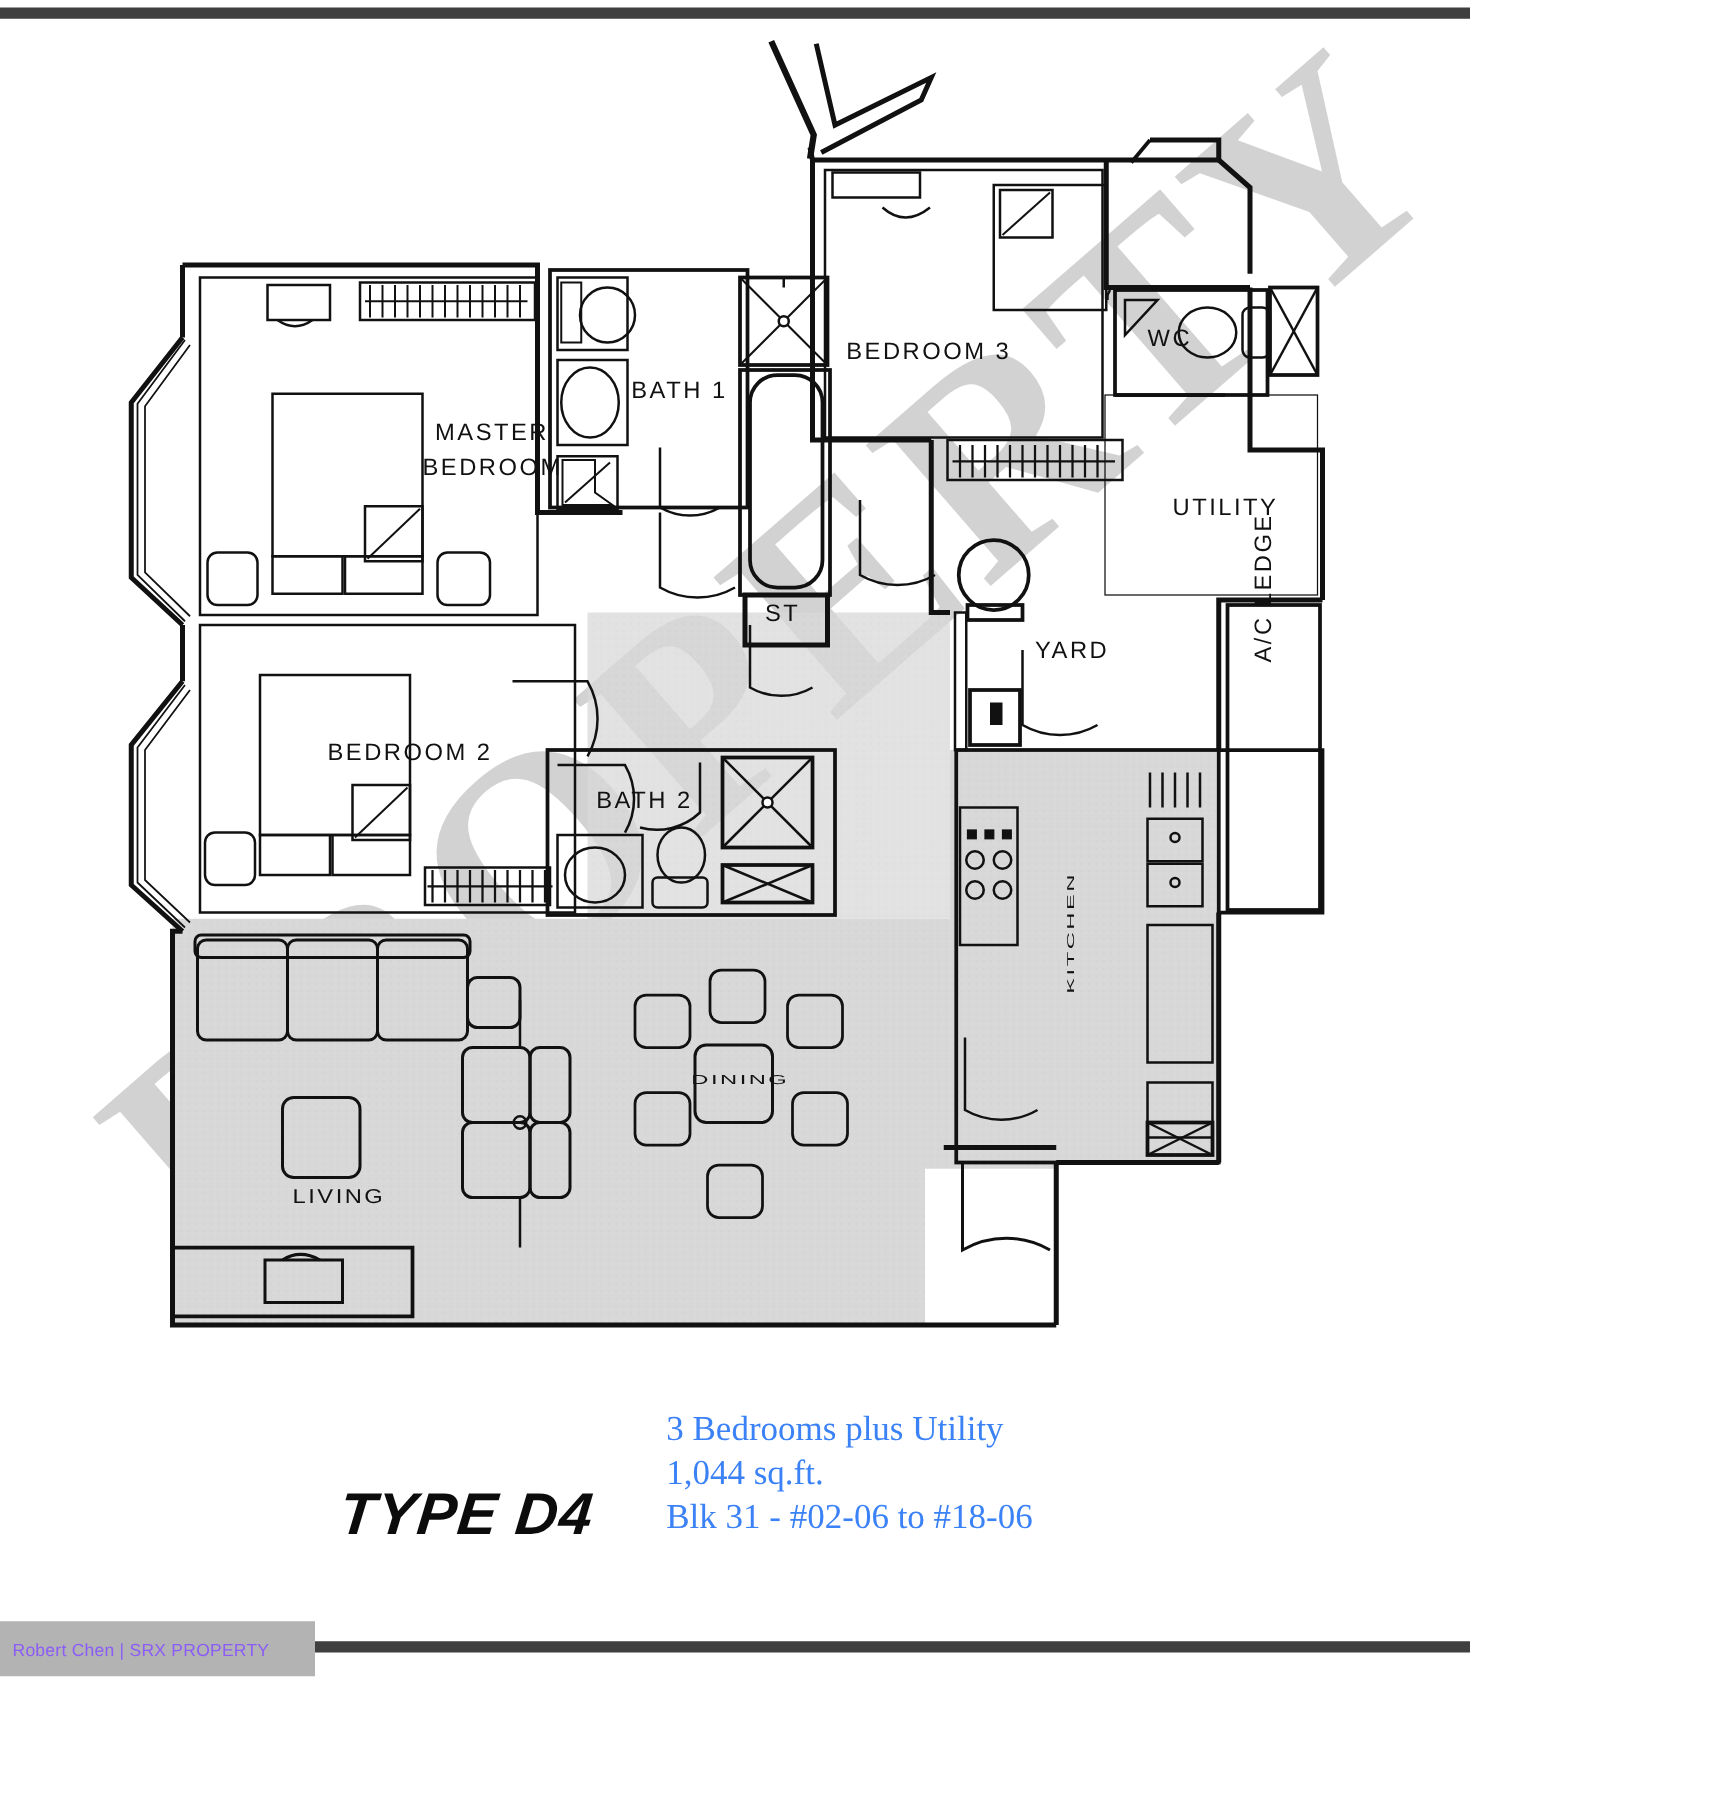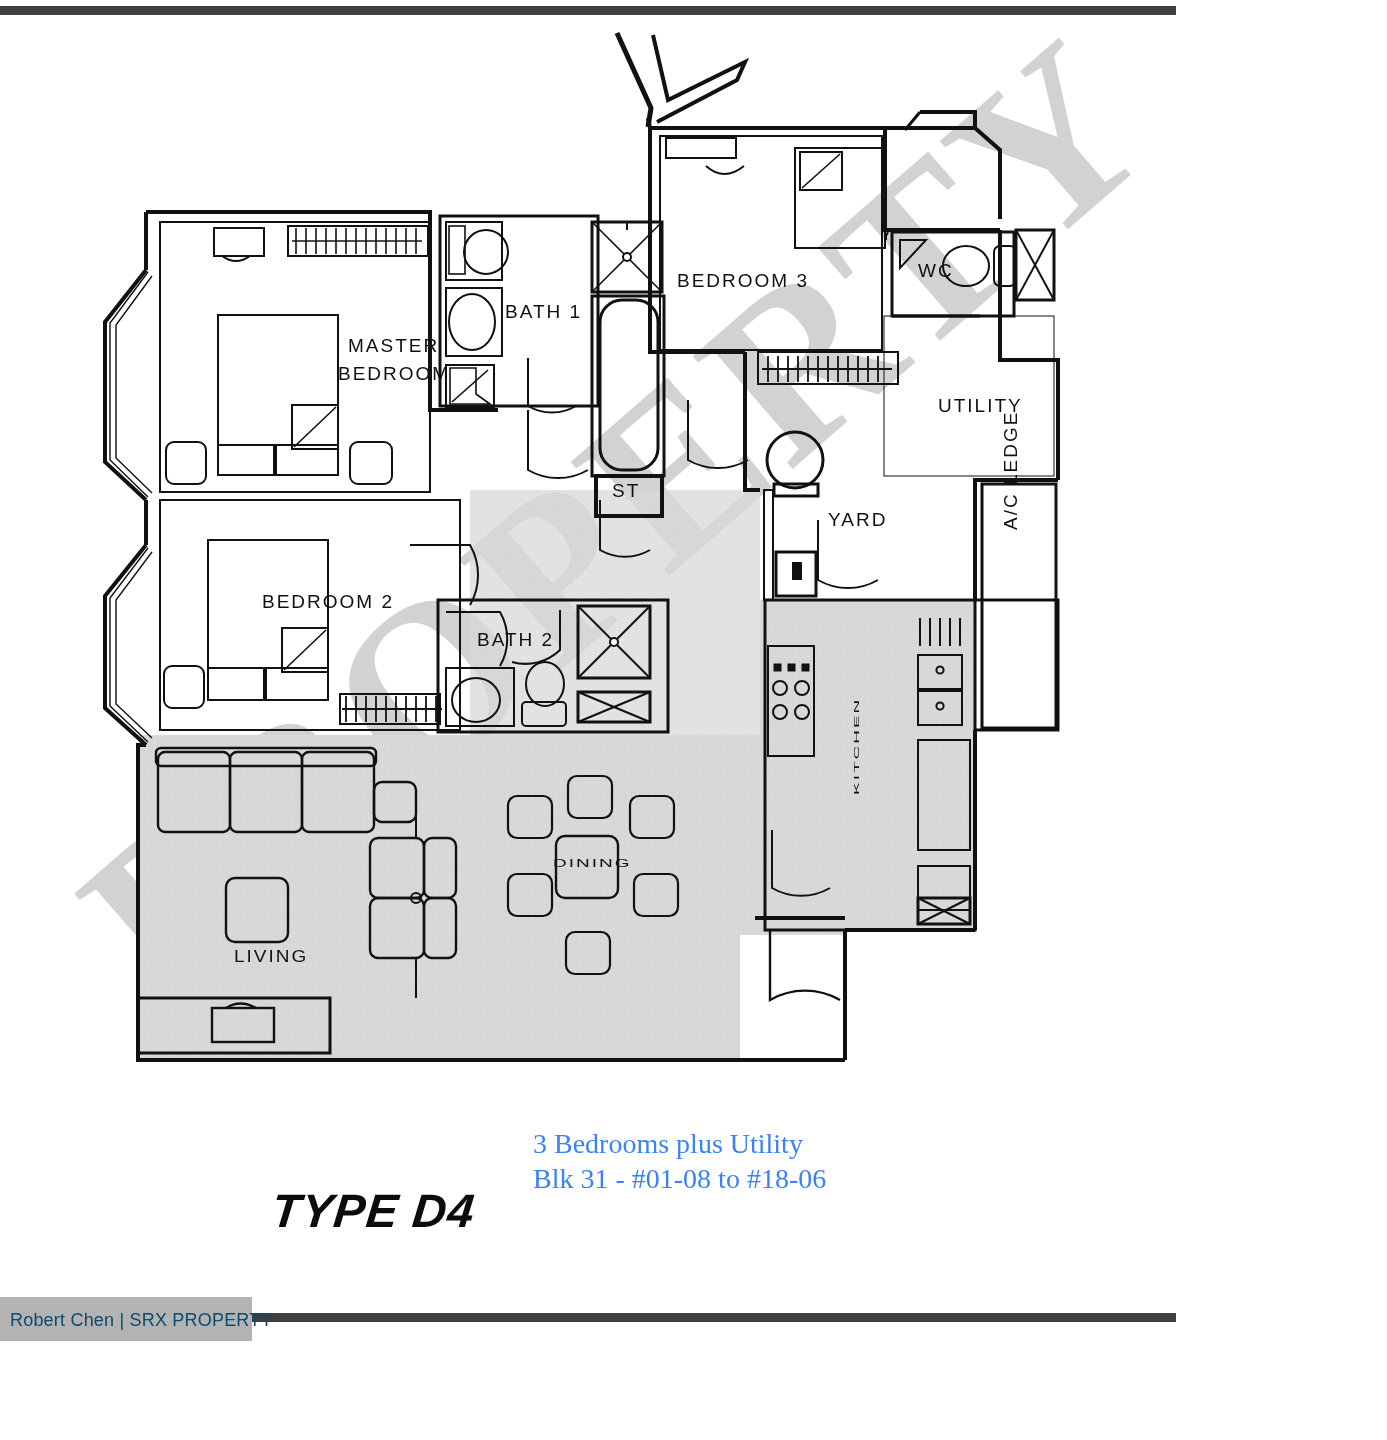--- a/index.html
+++ b/index.html
@@ -4,21 +4,21 @@
 <style>
   html,body{margin:0;padding:0;background:#ffffff;}
   body{width:1387px;height:1440px;position:relative;overflow:hidden;
        font-family:"Liberation Sans", sans-serif;color:#111;}
 
   .bar-top{position:absolute;left:0;top:6px;width:1176px;height:9px;background:#3f3f3f;}
   .bar-bottom{position:absolute;left:0;top:1313px;width:1176px;height:9px;background:#3f3f3f;}
 
   .wm-band{position:absolute;left:0;top:1297px;width:252px;height:44px;background:#b3b3b3;}
   .wm-text{position:absolute;left:10px;top:1308px;width:240px;height:24px;
-           font-size:18px;line-height:24px;color:#0c4a6e;letter-spacing:.2px;
+           font-size:14px;line-height:24px;color:#8b5cf6;letter-spacing:.2px;
            white-space:nowrap;font-family:"Liberation Sans",sans-serif;}
 
   
   #plan{position:absolute;left:0;top:0;width:1387px;height:1290px;}
   #plan svg{display:block;}
 
   
   .typelabel{position:absolute;left:272px;top:1183px;
              font-family:"Liberation Sans",sans-serif;
              font-size:47px;font-weight:bold;font-style:italic;
@@ -349,17 +349,18 @@
     <text class="rlabel" x="553" y="867" transform="scale(1,0.55) translate(0,710)">DINING</text>
     <text class="rlabel" x="234" y="962" transform="scale(1,0.85) translate(0,170)">LIVING</text>
   </g>
 </svg>
 </div>
 
 <div class="typelabel">TYPE D4</div>
 
 <div class="caption">
   <div>3 Bedrooms plus Utility</div>
-  <div>Blk 31 - #01-08 to #18-06</div>
+  <div>1,044 sq.ft.</div>
+  <div>Blk 31 - #02-06 to #18-06</div>
 </div>
 
 <div class="wm-band"></div>
 <div class="wm-text">Robert Chen | SRX PROPERTY</div>
 
 </body></html>

